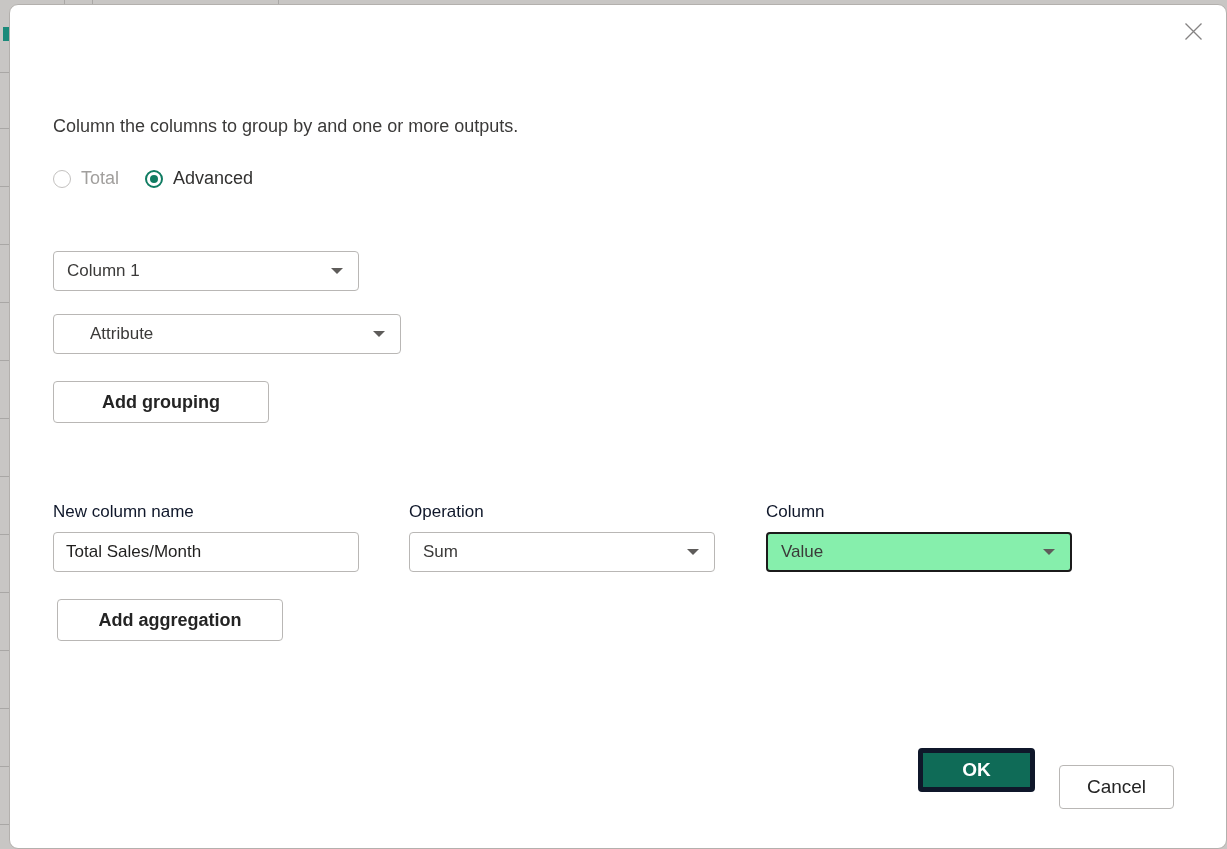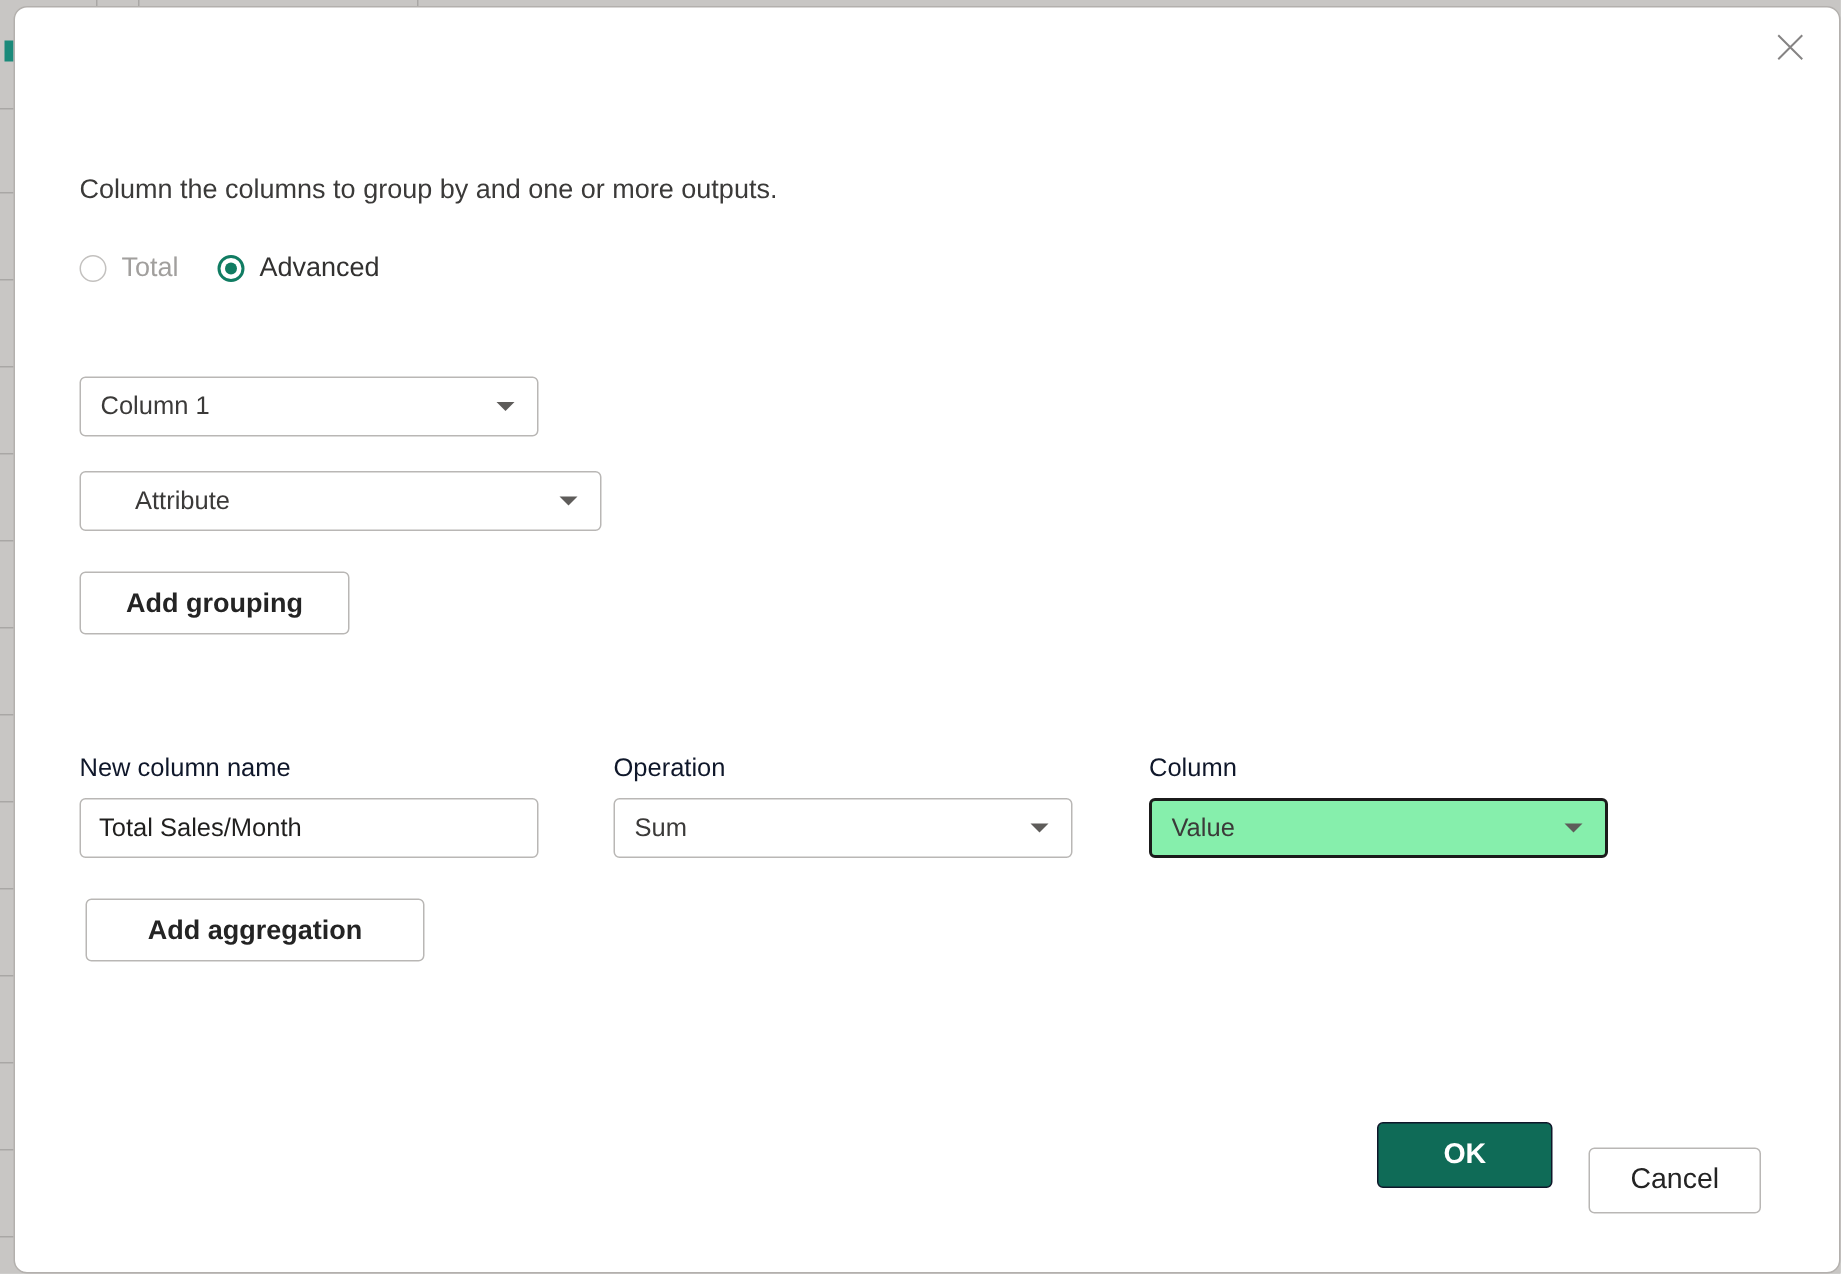--- a/index.html
+++ b/index.html
@@ -201,21 +201,21 @@
   }
 
   
   #ok-button {
     position: absolute;
     left: 908px;
     top: 743px;
     width: 117px;
     height: 44px;
     background: #0f6b57;
-    border: 1px solid #0f172a;
+    border: 5px solid #0f172a;
     border-radius: 4px;
     color: #ffffff;
     font-size: 19px;
     font-weight: bold;
     display: flex;
     align-items: center;
     justify-content: center;
     cursor: pointer;
     font-family: "Liberation Sans", sans-serif;
   }
@@ -286,21 +286,21 @@
   <div class="combo" style="left:43px; top:246px; width:306px;gap:40px;">
     <span class="combo-text">Column 1</span>
     <span class="chevron"></span>
   </div>
 
   <div class="combo" style="left:43px; top:309px; width:348px;padding-left:36px;">
     <span class="combo-text">Attribute</span>
     <span class="chevron"></span>
   </div>
 
-  <div class="secondary-button" style="left:43px; top:376px; width:180px;">Add grouping</div>
+  <div class="secondary-button" style="left:43px; top:376px; width:216px;">Add grouping</div>
 
   <div class="field-label" style="left:43px; top:497px;">New column name</div>
   <div class="field-label" style="left:399px; top:497px;">Operation</div>
   <div class="field-label" style="left:756px; top:497px;">Column</div>
 
   <div class="textbox" style="left:43px; top:527px; width:306px;">Total Sales/Month</div>
 
   <div class="combo" style="left:399px; top:527px; width:306px;">
     <span class="combo-text">Sum</span>
     <span class="chevron"></span>

